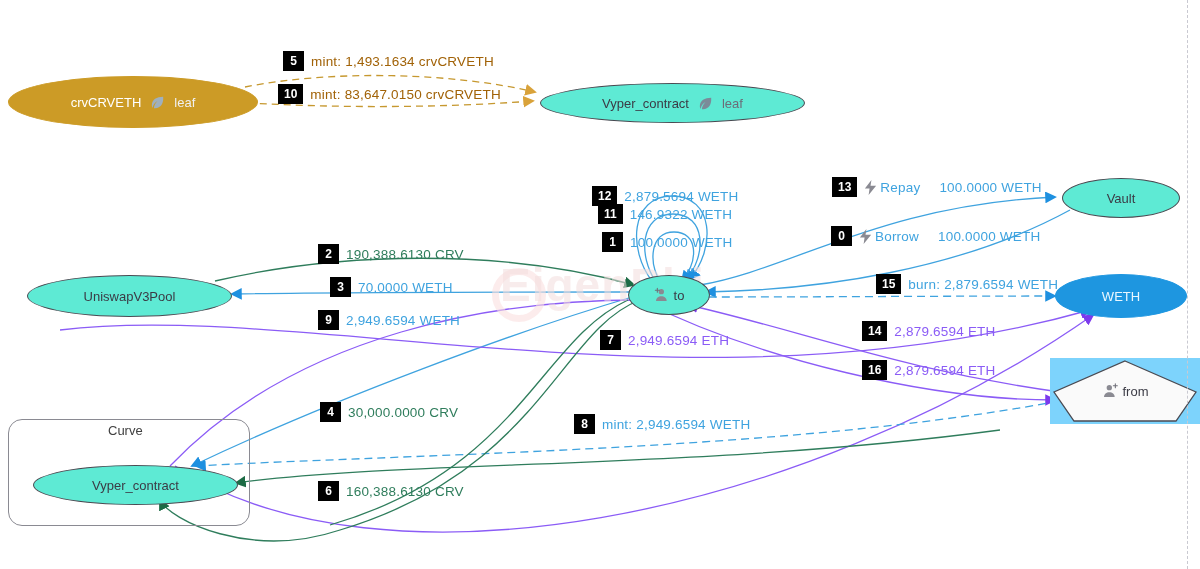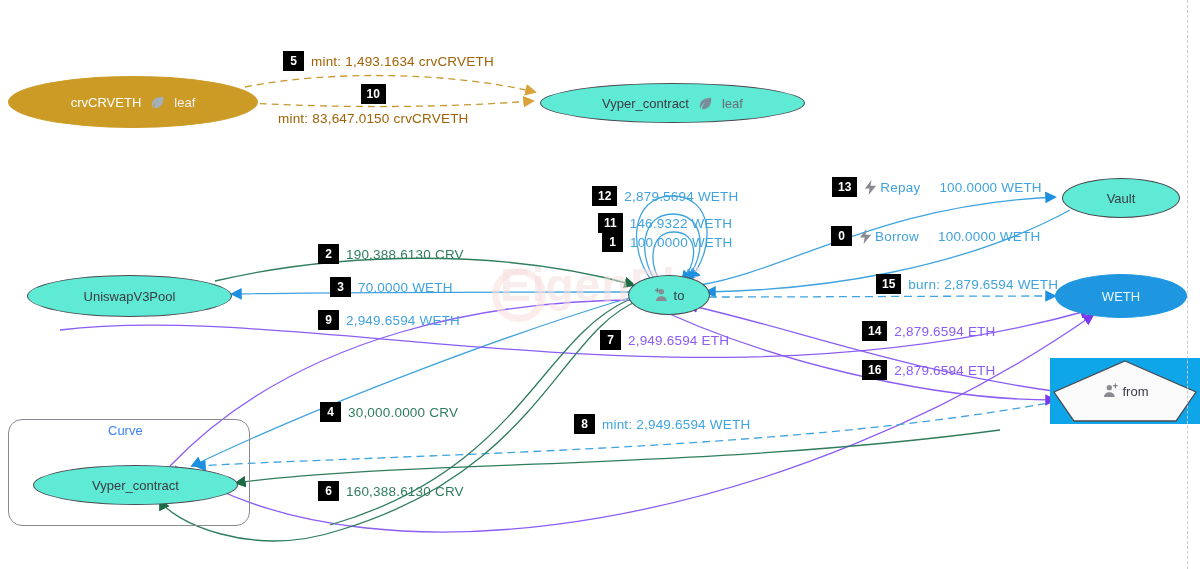--- a/index.html
+++ b/index.html
@@ -9,22 +9,22 @@
   .node{position:absolute;display:flex;align-items:center;justify-content:center;gap:8px;
         box-sizing:border-box;}
   .ellipse{border-radius:50%;border:1.3px solid #4a4a52;background:#5eead4;}
   .ellipse.gold{background:#cc9b26;border-color:#cc9b26;}
   .ellipse.weth{background:#1e96e0;border-color:#1e96e0;}
   .nlabel{font-size:13px;color:#3b3b45;white-space:nowrap;}
   .nlabel.light{color:#ffffff;}
   .leaf-txt{font-size:13px;color:#6c6c78;}
   .nlabel.weth-txt{color:#eaf7ff;}
   .group-box{position:absolute;border:1.2px solid #8a8a92;border-radius:14px;background:transparent;}
-  .group-title{position:absolute;font-size:13px;color:#3b82f6;}
-  .pentagon{position:absolute;background:#0ea5e9;border:0;}
+  .group-title{position:absolute;font-size:13px;color:#404040;}
+  .pentagon{position:absolute;background:#7dd3fc;border:0;}
   .elabel{position:absolute;display:flex;align-items:center;gap:7px;white-space:nowrap;}
   .badge{background:#000;color:#fff;font-size:12px;font-weight:700;line-height:1;
          padding:4px 6px;min-width:9px;text-align:center;font-family:"Liberation Sans",sans-serif;}
   .etext{font-size:13.5px;letter-spacing:.2px;}
   .c-gold{color:#a16207;}
   .c-blue{color:#3fa3df;}
   .c-green{color:#2f7d5c;}
   .c-purple{color:#8b5cf6;}
   .kw{margin-right:4px;}
   .bolt{display:inline-block;vertical-align:middle;}
@@ -165,31 +165,31 @@
 
   <div class="node ellipse" style="left:33px;top:465px;width:205px;height:40px;">
     <span class="nlabel">Vyper_contract</span>
   </div>
 
   <div class="elabel" style="left:283px;top:51px;">
     <span class="badge">5</span>
     <span class="etext c-gold"><span class="kw">mint:</span><span>1,493.1634</span> <span>crvCRVETH</span></span>
   </div>
 
-  <div class="elabel" style="left:278px;top:84px;flex-direction:column;">
+  <div class="elabel" style="left:278px;top:84px;">
     <span class="badge">10</span>
     <span class="etext c-gold"><span class="kw">mint:</span><span>83,647.0150</span> <span>crvCRVETH</span></span>
   </div>
 
   <div class="elabel" style="left:592px;top:186px;">
     <span class="badge">12</span>
     <span class="etext c-blue"><span>2,879.5694</span> <span>WETH</span></span>
   </div>
 
-  <div class="elabel" style="left:598px;top:213px;">
+  <div class="elabel" style="left:598px;top:204px;">
     <span class="badge">11</span>
     <span class="etext c-blue"><span>146.9322</span> <span>WETH</span></span>
   </div>
 
   <div class="elabel" style="left:602px;top:232px;">
     <span class="badge">1</span>
     <span class="etext c-blue"><span>100.0000</span> <span>WETH</span></span>
   </div>
 
   <div class="elabel" style="left:832px;top:177px;">

